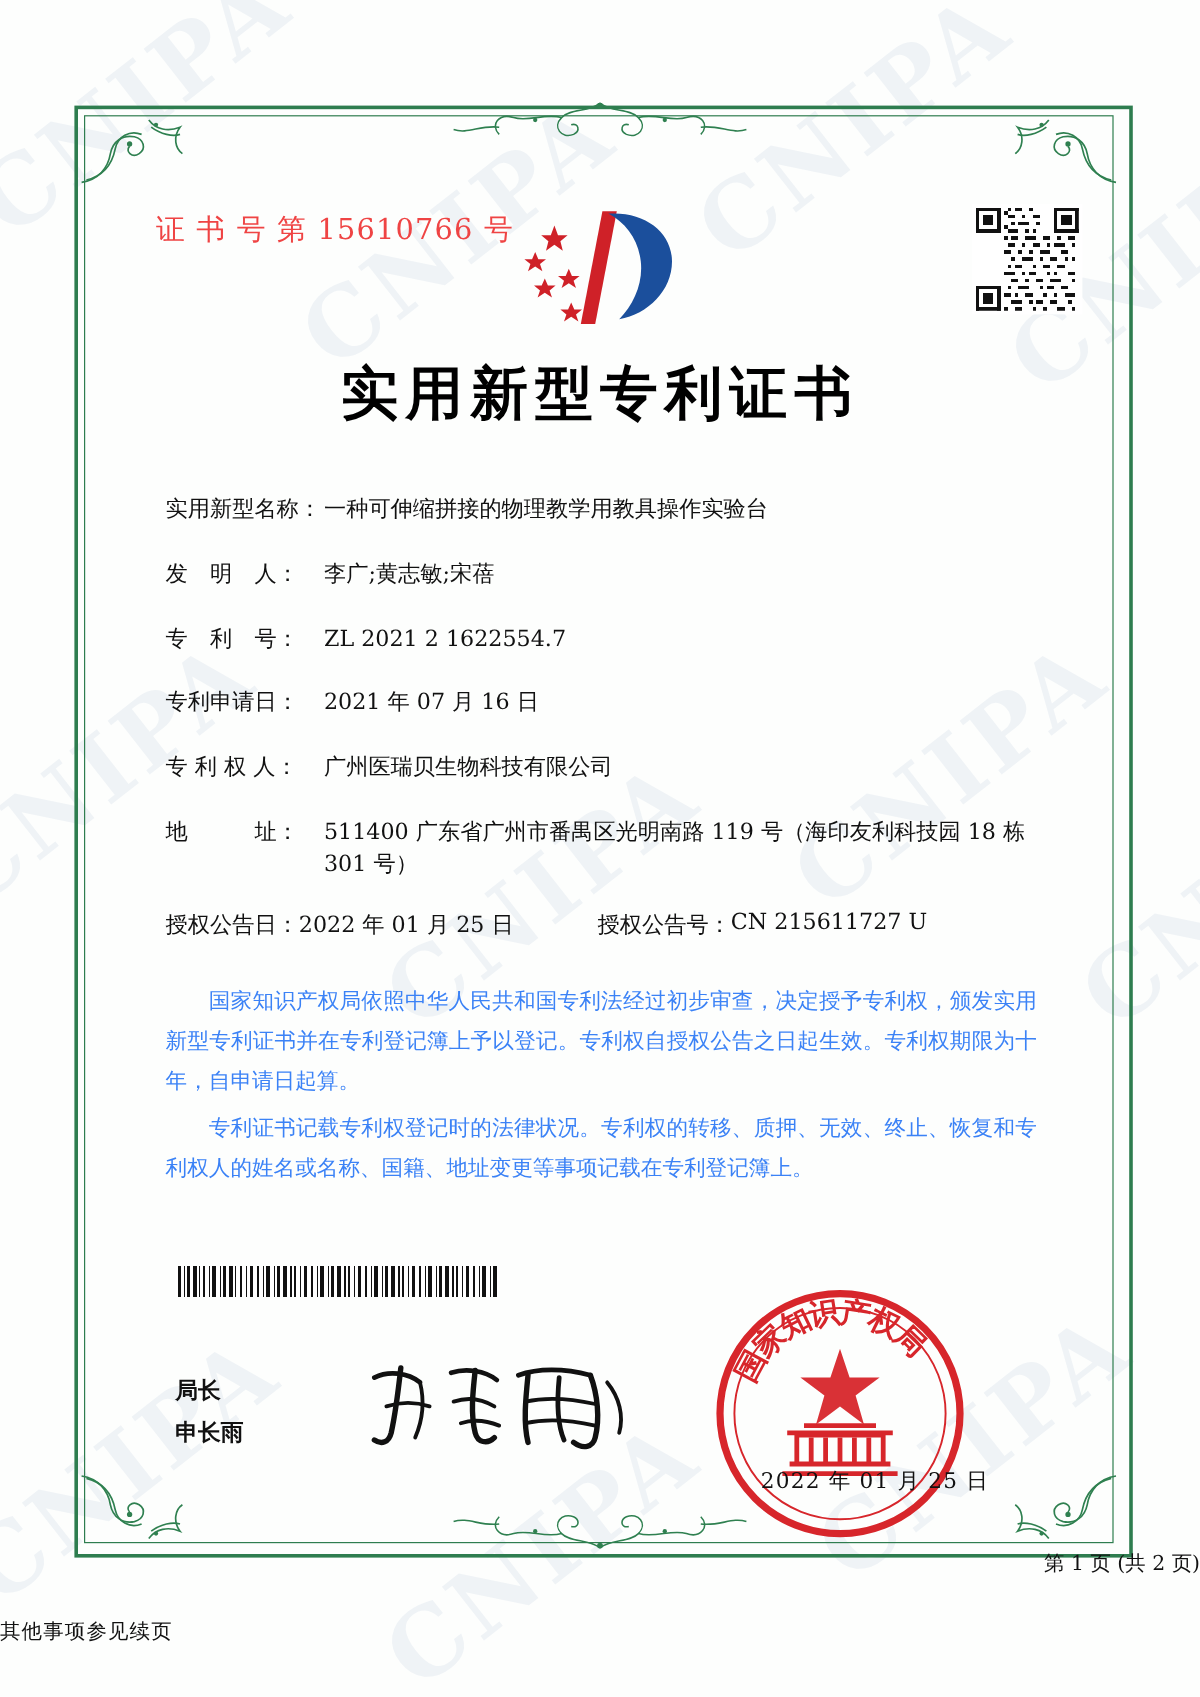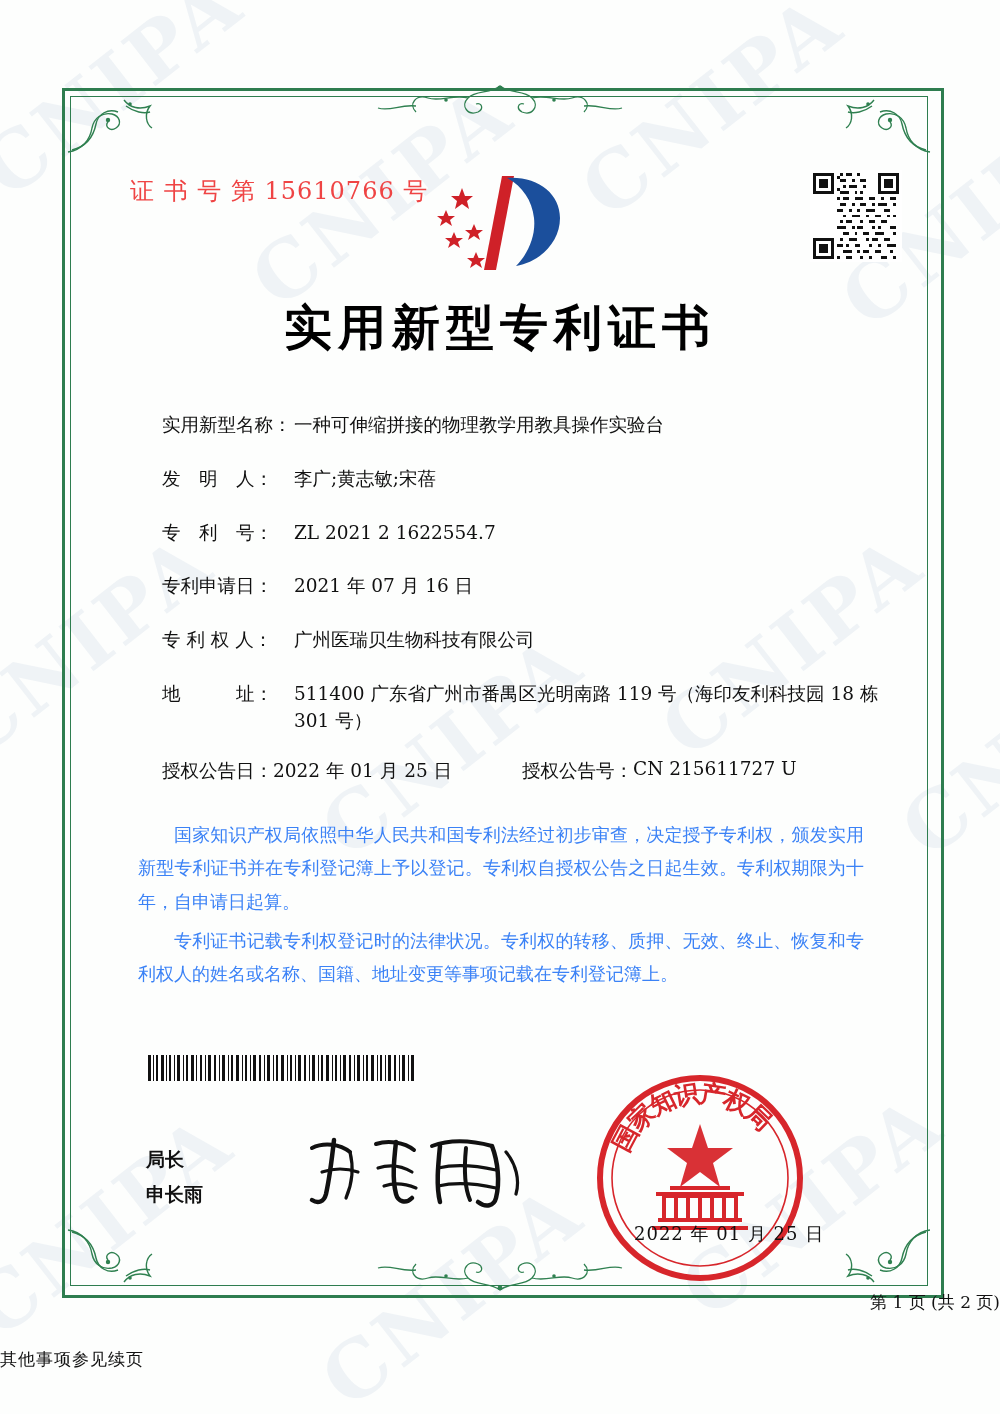--- a/index.html
+++ b/index.html
@@ -152,21 +152,20 @@
   }
 
   .fields {
     position: absolute;
     left: 138px;
     top: 412px;
     width: 730px;
     font-family: "DejaVu Serif", "Liberation Serif", serif;
     font-size: 18.5px;
     color: #111;
-    margin-left: 24px;
   }
   .field-row {
     display: flex;
     align-items: flex-start;
     margin-bottom: 27px;
     line-height: 1.45;
   }
   .field-label {
     width: 132px;
     flex: 0 0 132px;

